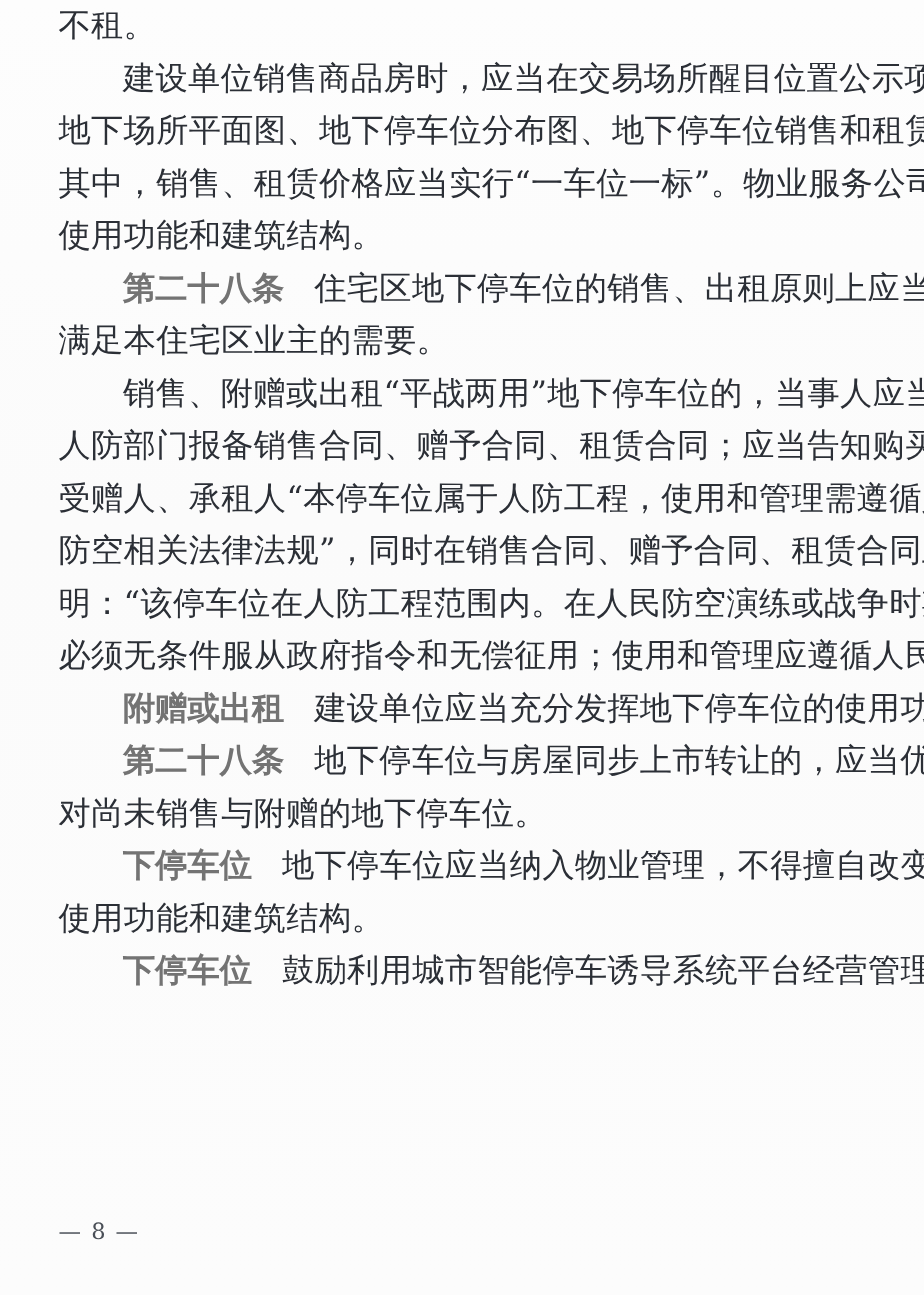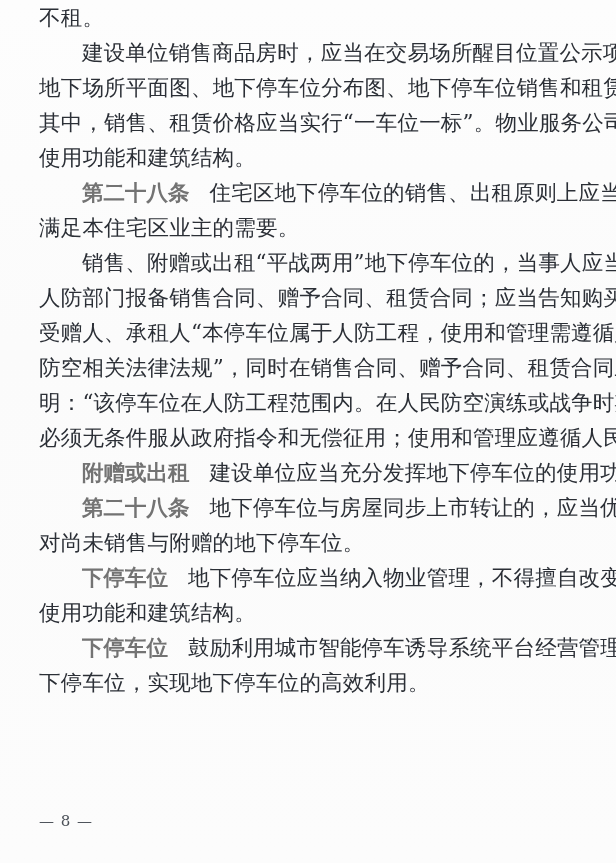--- a/index.html
+++ b/index.html
@@ -293,16 +293,15 @@
       <span class="ch">循</span>
       <span class="ch">人</span>
       <span class="ch">民</span>
     </div>
     <div class="line indent"><span class="art-label">附赠或出租</span><span class="art-gap"></span><span>建设单位应当充分发挥地下停车位的使用功能，</span></div>
     <div class="line indent"><span class="art-label">第二十八条</span><span class="art-gap"></span><span>地下停车位与房屋同步上市转让的，应当优先转让</span></div>
     <div class="line">对尚未销售与附赠的地下停车位。</div>
     <div class="line indent"><span class="art-label">下停车位</span><span class="art-gap"></span><span>地下停车位应当纳入物业管理，不得擅自改变其</span></div>
     <div class="line">使用功能和建筑结构。</div>
     <div class="line indent"><span class="art-label">下停车位</span><span class="art-gap"></span><span>鼓励利用城市智能停车诱导系统平台经营管理地</span></div>
-    <div class="line">下停车位，实现地下停车位的高效利用。</div>
   </div>
 
 <div class="page-number">— 8 —</div>
 
 </body></html>

